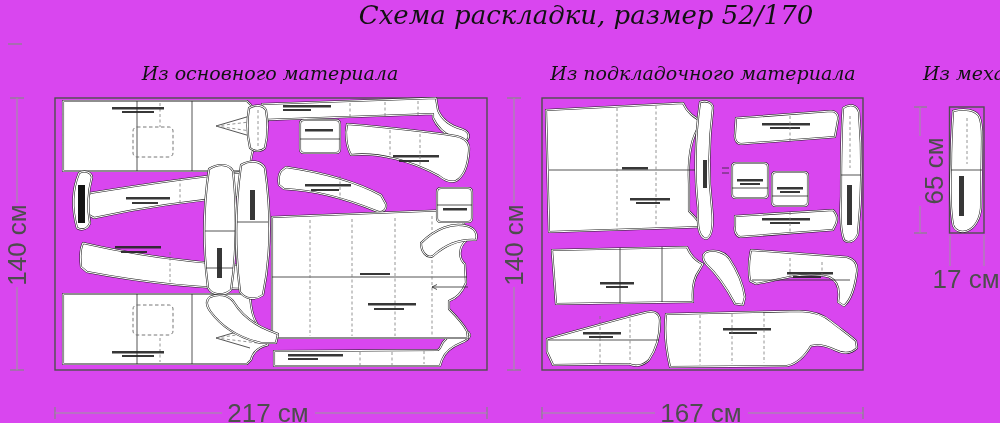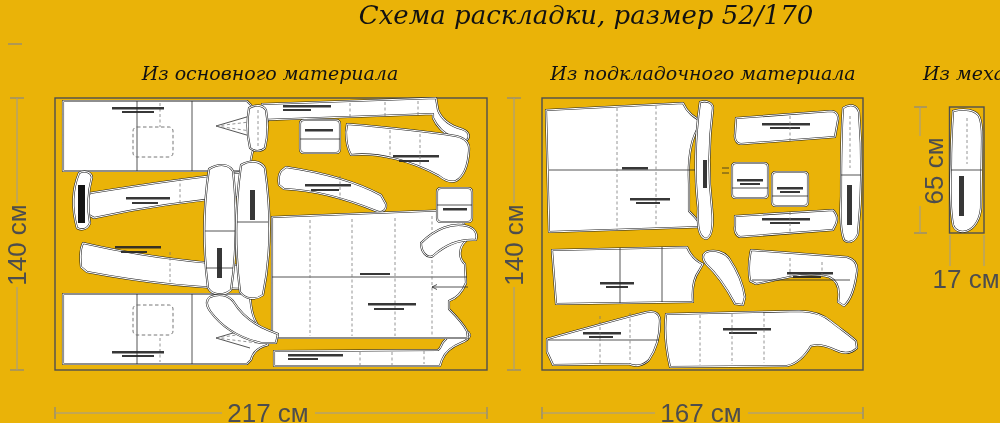--- a/index.html
+++ b/index.html
@@ -1,16 +1,16 @@
 <!DOCTYPE html>
 <html><head>
 <meta charset="utf-8">
 <style>
   html,body{margin:0;padding:0;background:#fff;}
-  .stage{position:relative;width:1000px;height:423px;background:#eab308;overflow:hidden;
+  .stage{position:relative;width:1000px;height:423px;background:#d946ef;overflow:hidden;
          font-family:"Liberation Sans",sans-serif;}
   svg{display:block;}
   .pc{fill:#fff;stroke:#1c1c1c;stroke-width:2.1;stroke-linejoin:round;}
   .pi{fill:none;stroke:#fff;stroke-width:1.05;stroke-linejoin:round;}
   .s {stroke:#2a2a2a;stroke-width:.8;fill:none;}
   .d {stroke:#7a7a7a;stroke-width:.8;fill:none;stroke-dasharray:3 2.5;}
   .dp{stroke:#666;stroke-width:.9;fill:none;stroke-dasharray:3.5 2.5;}
   .lb{fill:#262626;opacity:.92;}
   .blk{fill:#141414;}
   .panel{fill:none;stroke:#4f4f4f;stroke-width:1.4;}

